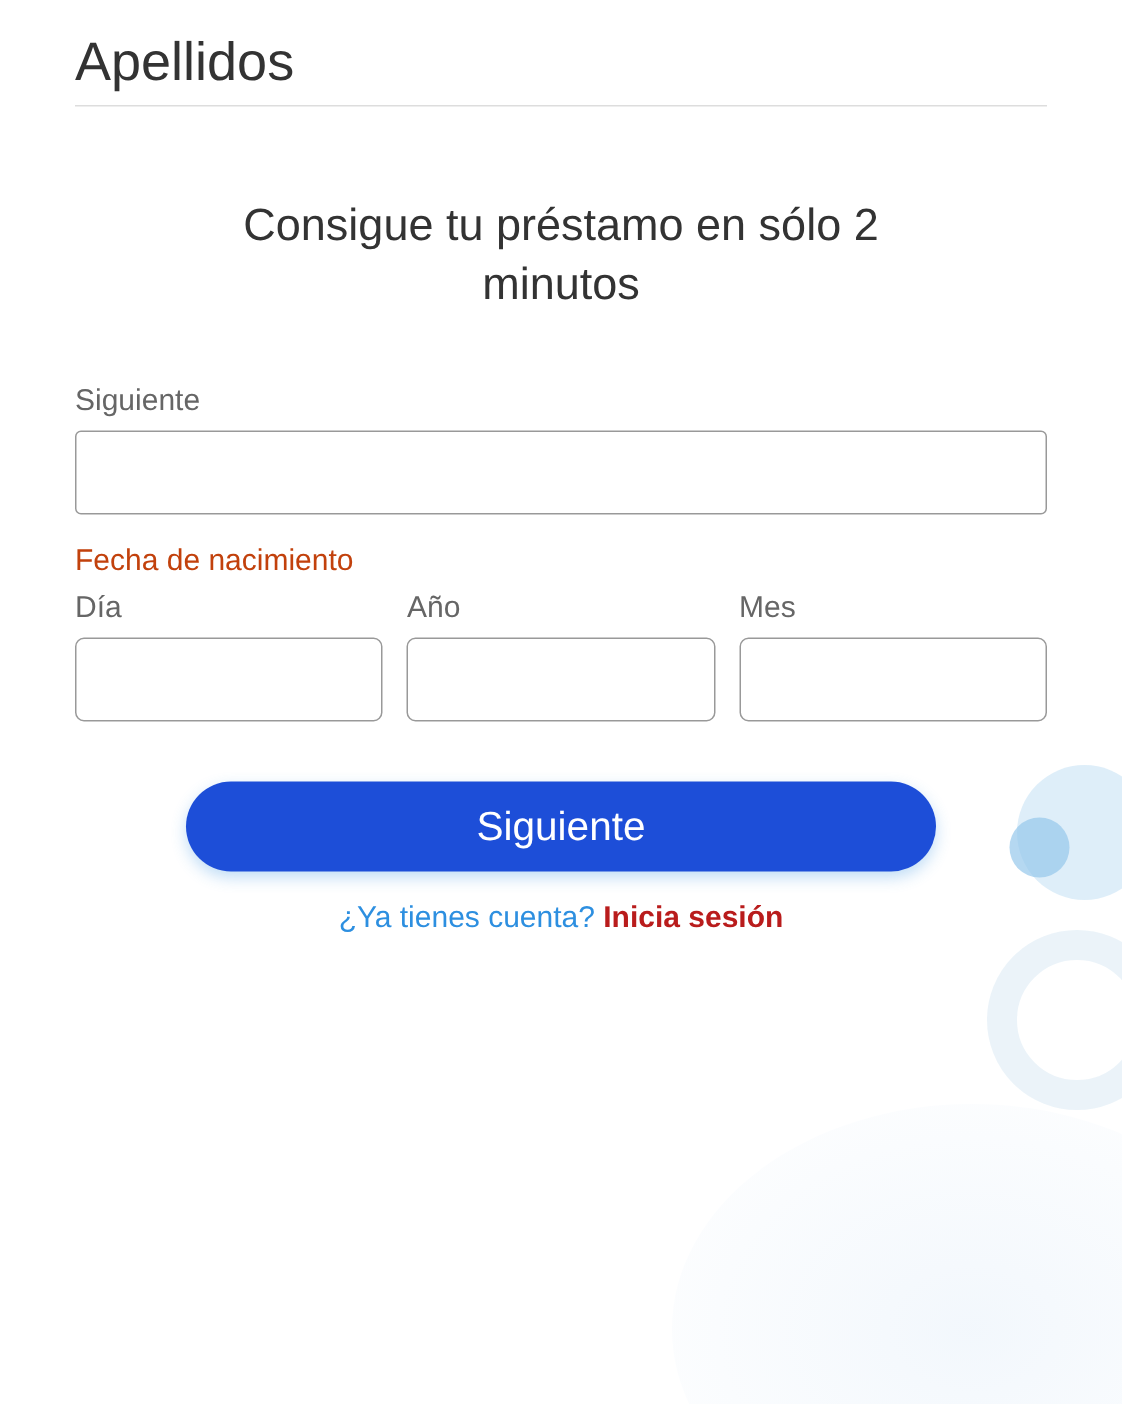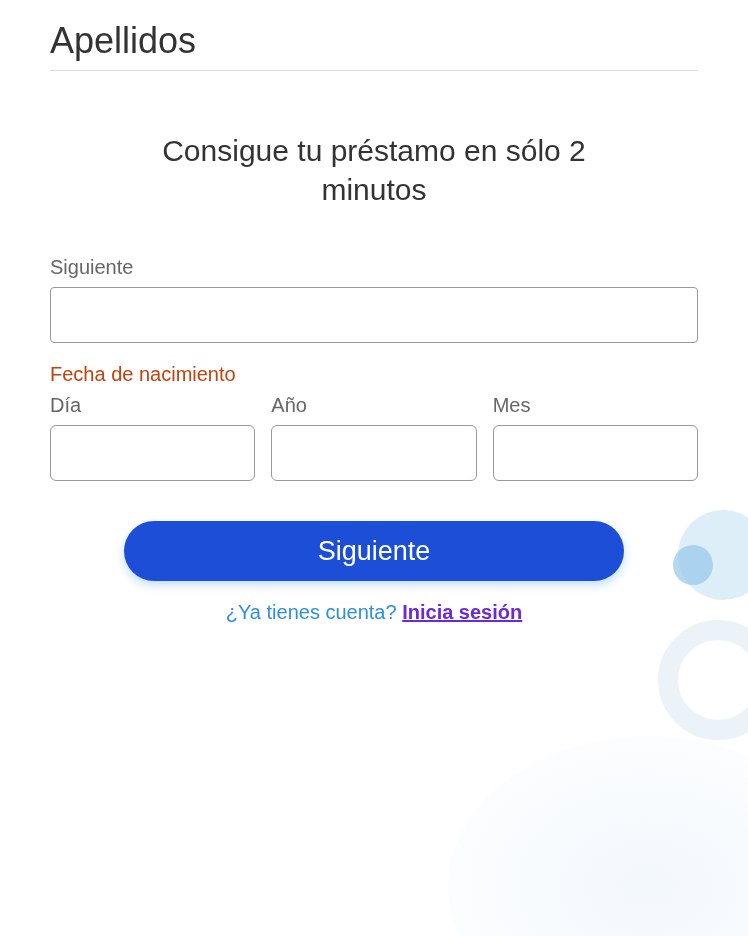--- a/index.html
+++ b/index.html
@@ -126,23 +126,22 @@
     }
     
     .login-prompt {
       text-align: center;
       font-size: 20px;
       color: #2d8fe0;
     }
     
     .login-link {
       font-weight: 700;
-      color: #6d28d9;
+      color: #b91c1c;
       cursor: pointer;
-      text-decoration: underline;
     }
     
     
     .bg-circle-1 {
       position: absolute;
       right: -20px;
       top: 510px;
       width: 90px;
       height: 90px;
       border-radius: 50%;

